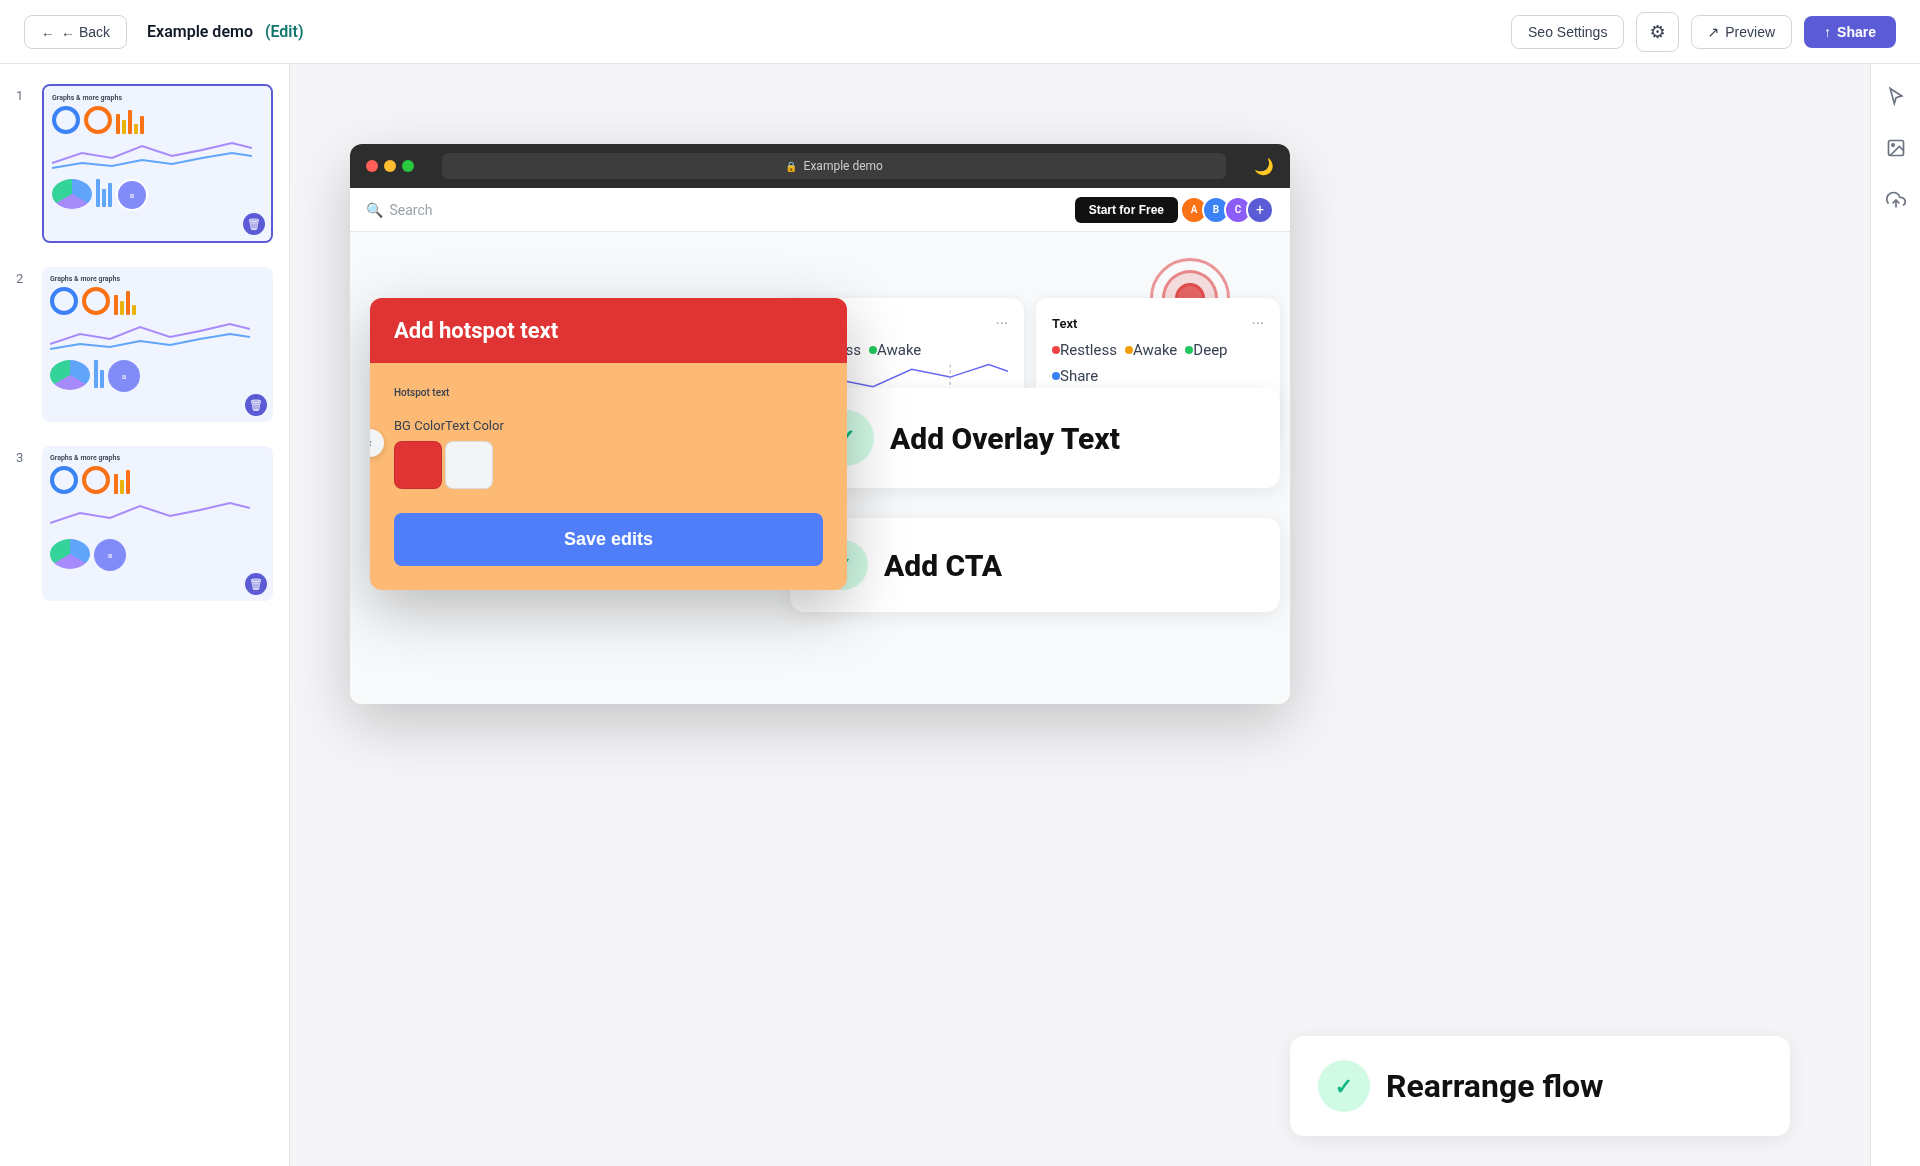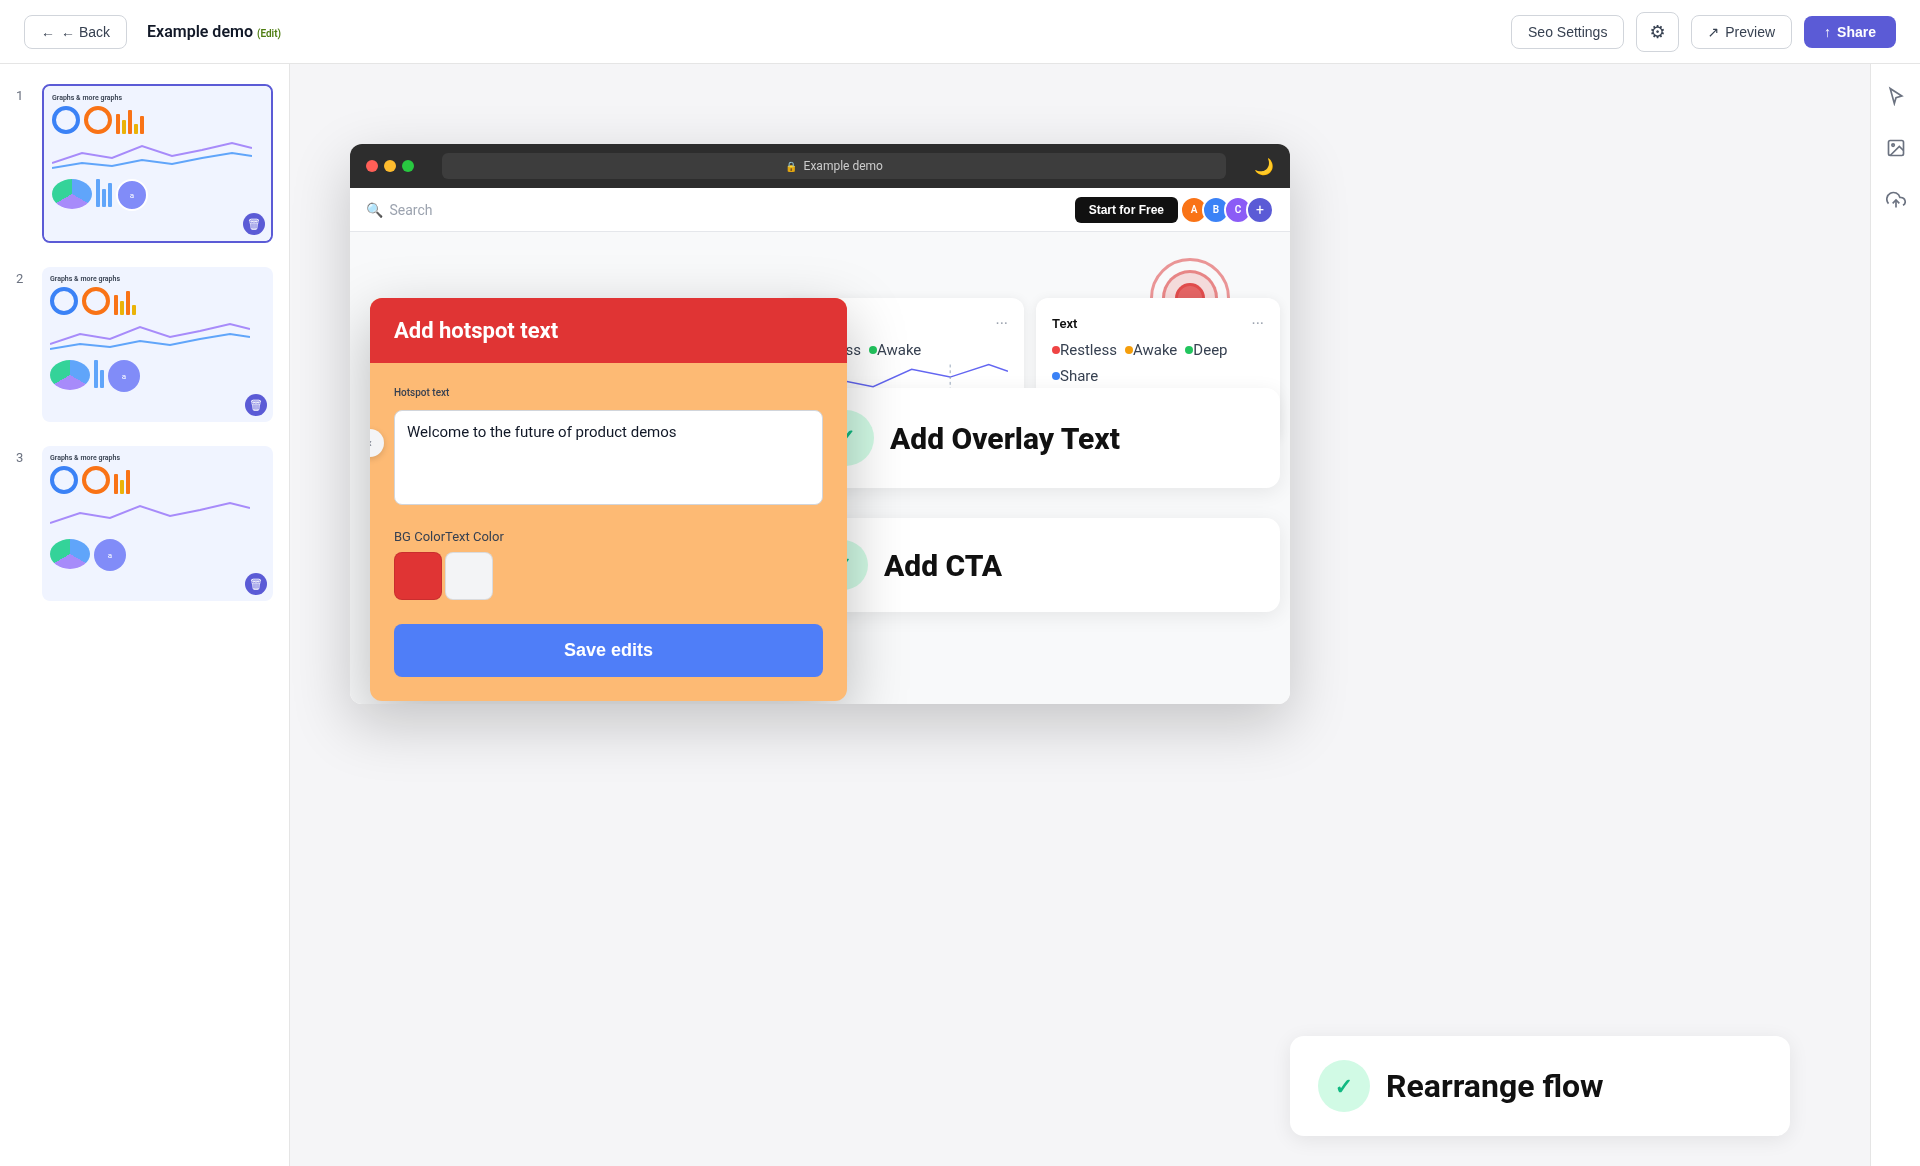--- a/index.html
+++ b/index.html
@@ -36,23 +36,23 @@
       cursor: pointer;
       color: #374151;
     }
     .demo-title {
       margin-left: 20px;
       font-size: 16px;
       font-weight: 600;
       color: #111827;
     }
     .edit-link {
-      color: #4d7c0f;
-      font-size: 10px;
-      margin-left: 0;
+      color: #0f766e;
+      font-size: 16px;
+      margin-left: 8px;
       cursor: pointer;
     }
     .top-bar-right {
       margin-left: auto;
       display: flex;
       align-items: center;
       gap: 12px;
     }
     .seo-btn {
       border: 1px solid #d1d5db;
@@ -707,21 +707,20 @@
 
       <div class="hotspot-modal">
         <div class="modal-header">
           <span class="modal-header-title">Add hotspot text</span>
         </div>
         <div class="modal-body">
           
           <div class="modal-left-arrow" style="position:absolute; left:-14px; top:80px;">‹</div>
 
           <div class="field-label">Hotspot text</div>
-          <textarea class="text-area" style="">Welcome to the future of product demos</textarea>
 
           <div class="color-row">
             <div class="color-field">
               <label>BG Color</label>
               <div class="color-swatch" style="background: #e03434;"></div>
             </div>
             <div class="color-field">
               <label>Text Color</label>
               <div class="color-swatch" style="background: #f3f4f6;"></div>
             </div>

